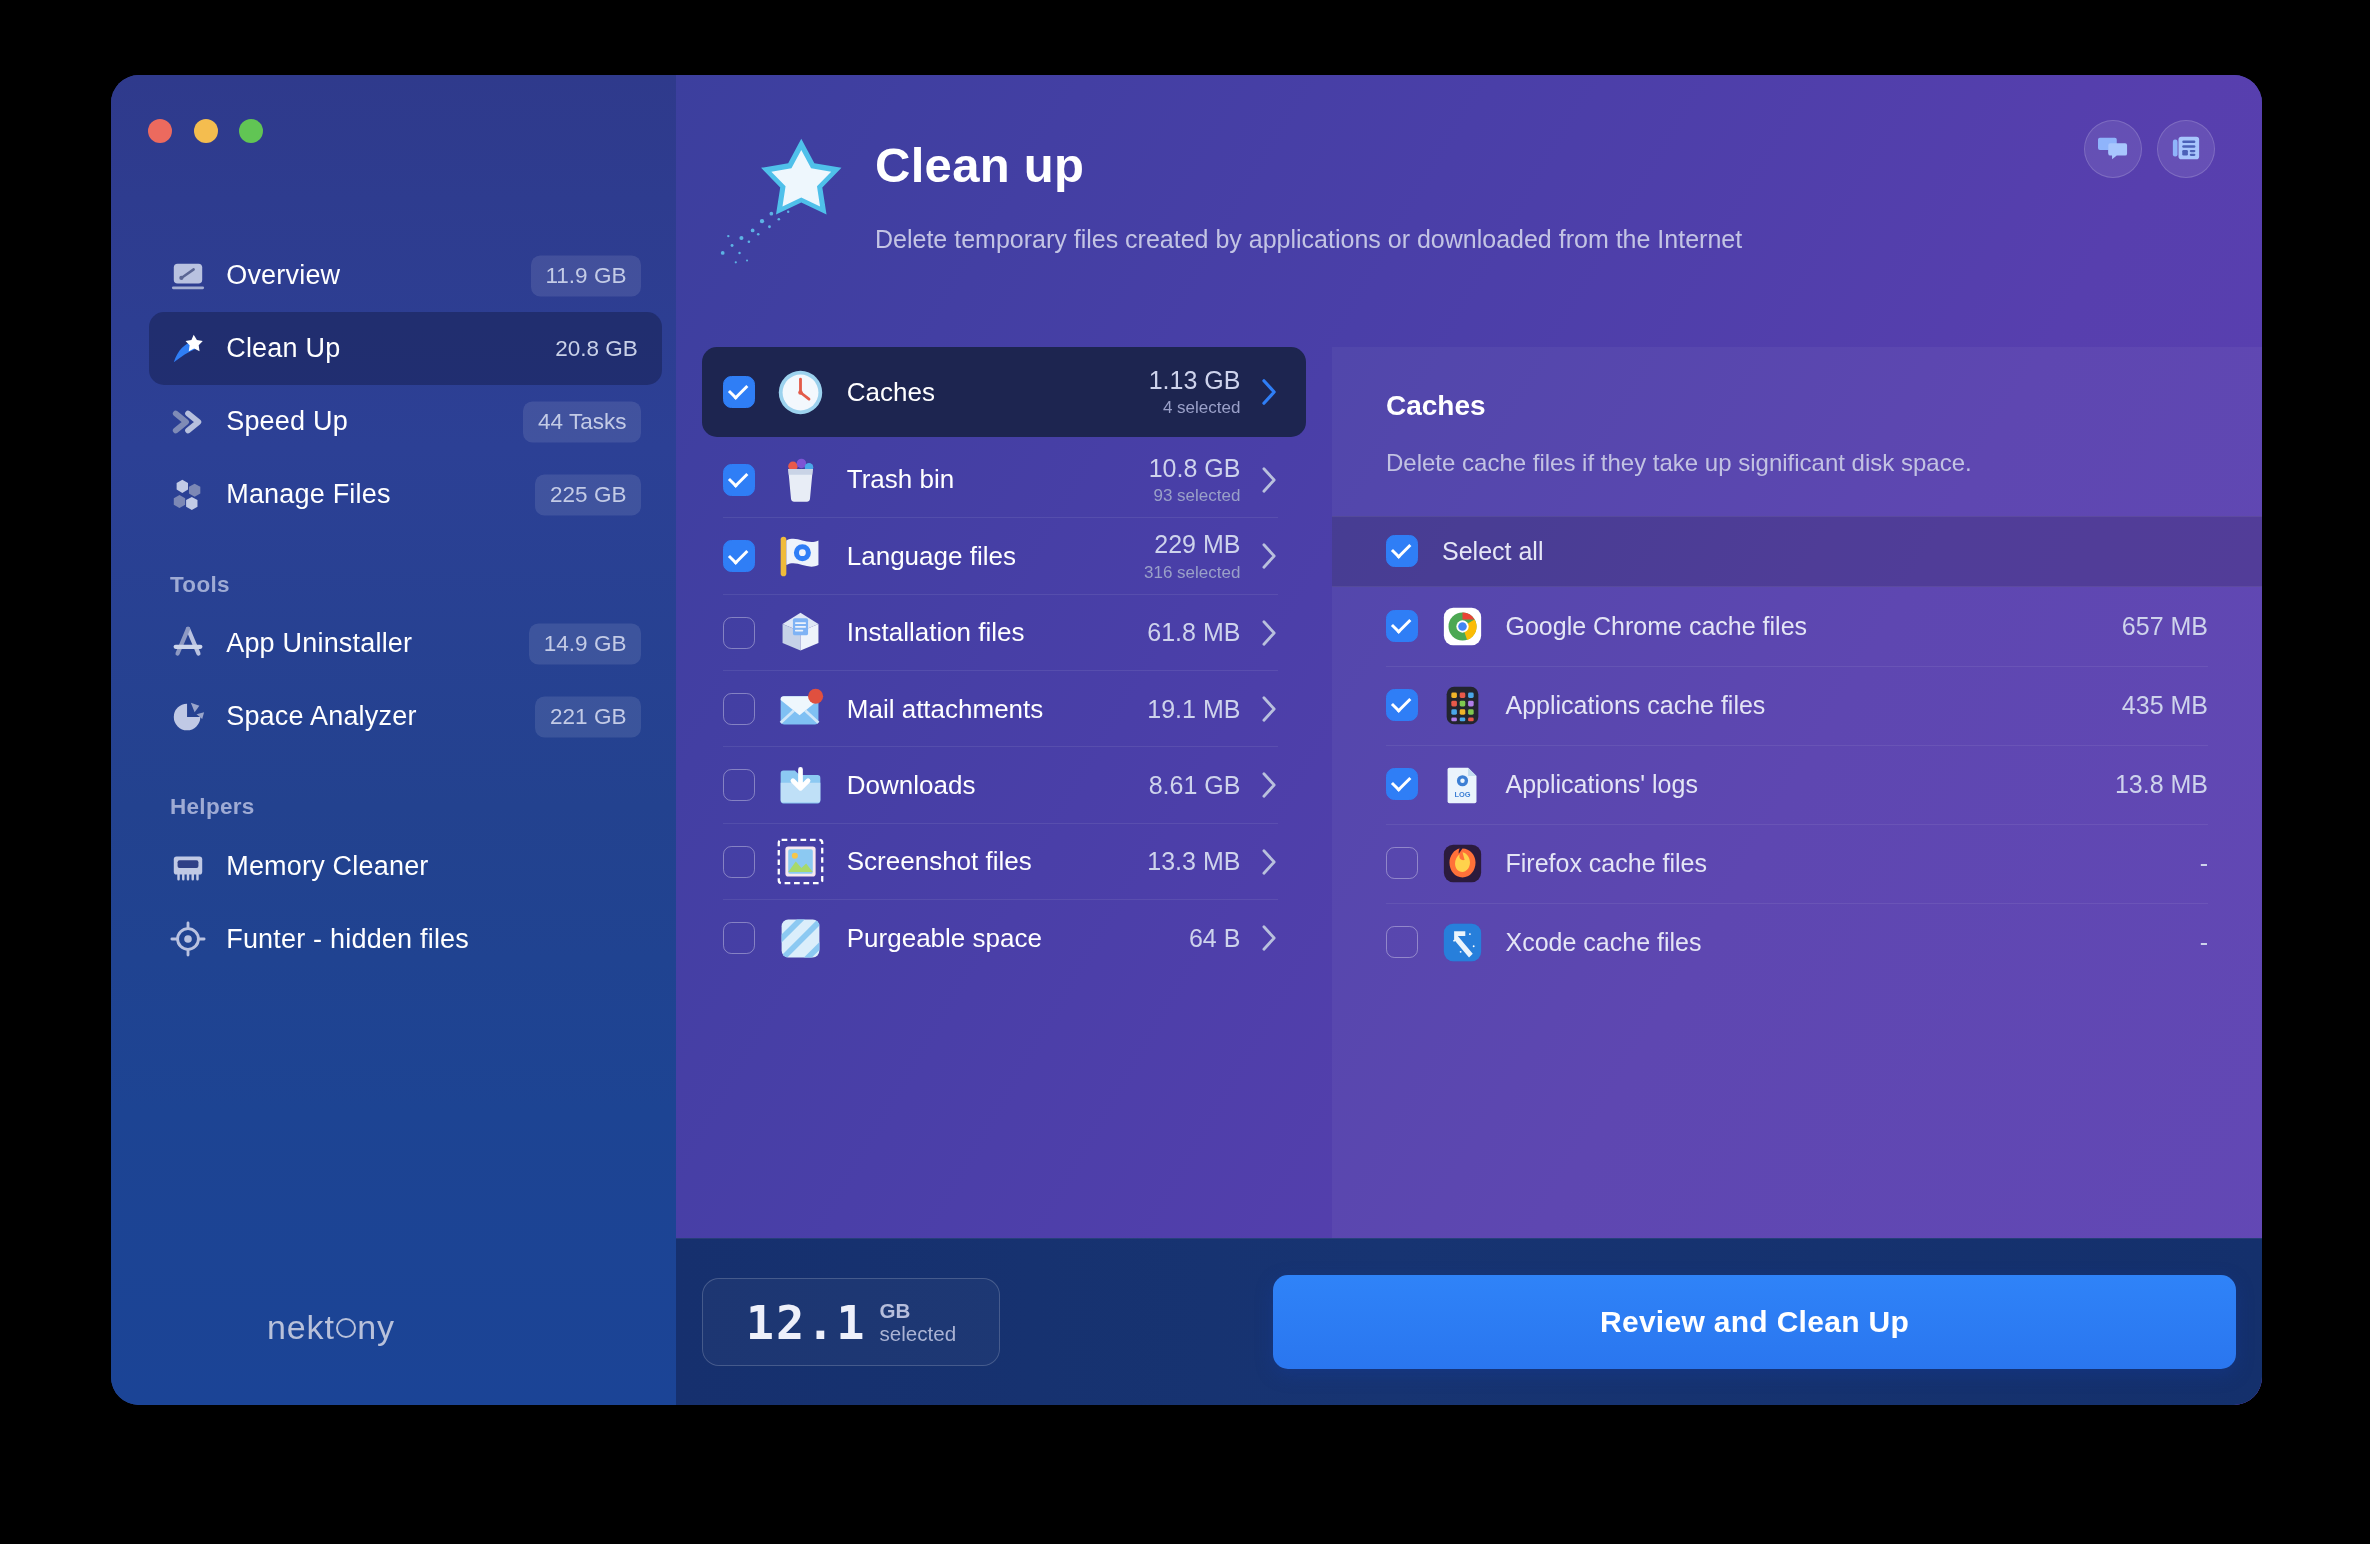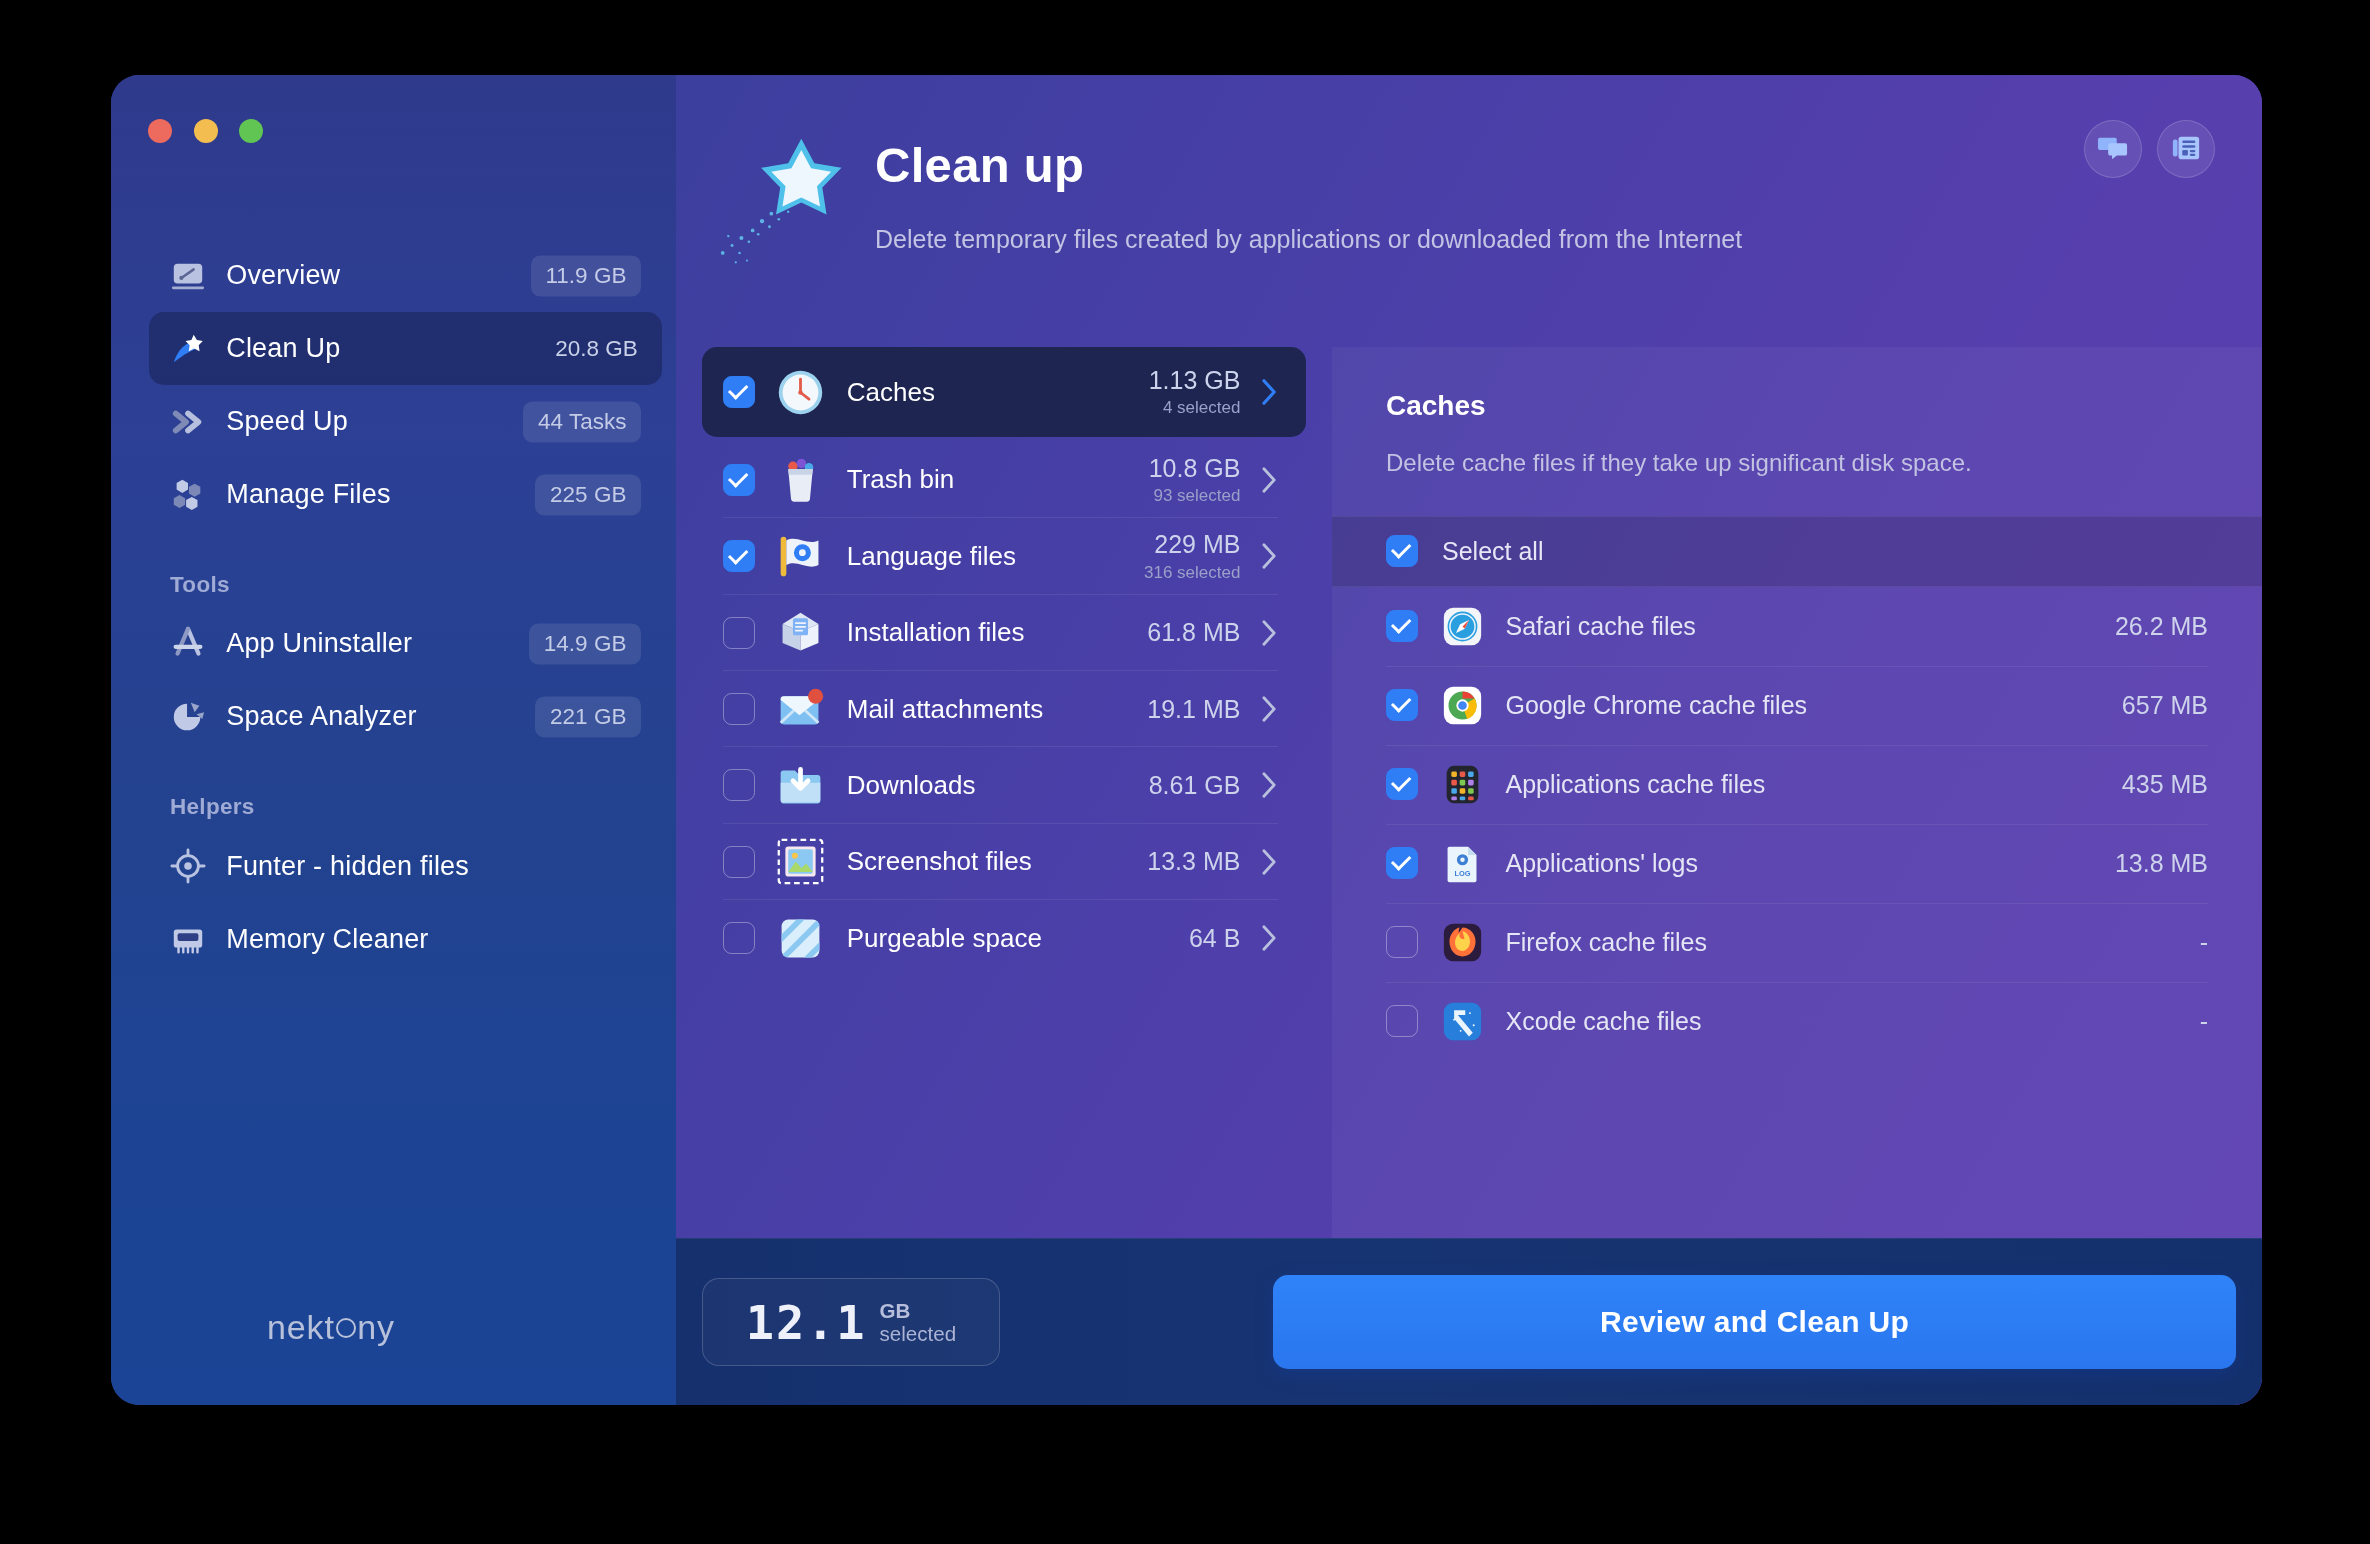--- a/index.html
+++ b/index.html
@@ -227,37 +227,37 @@
         </span>
         <span class="nav-label">Space Analyzer</span>
         <span class="nav-badge">221 GB</span>
       </div>
 
       <div class="group-title">Helpers</div>
 
       <div class="nav-item">
         <span class="nav-icon">
           <svg width="36" height="36" viewBox="0 0 38 38">
+            <rect x="4" y="9" width="30" height="19" rx="3" fill="#c0c9e5"></rect>
+            <rect x="8" y="13" width="22" height="8" rx="2" fill="#2f3f86"></rect>
+            <path d="M9 28 v5 M14 28 v5 M19 28 v5 M24 28 v5 M29 28 v5" stroke="#c0c9e5" stroke-width="2.6" stroke-linecap="round"></path>
+          </svg>
+        </span>
+        <span class="nav-label">Memory Cleaner</span>
+      </div>
+
+      <div class="nav-item">
+        <span class="nav-icon">
+          <svg width="36" height="36" viewBox="0 0 38 38">
             <circle cx="19" cy="19" r="11" fill="none" stroke="#b9c2e0" stroke-width="3"></circle>
             <circle cx="19" cy="19" r="4" fill="#b9c2e0"></circle>
             <path d="M19 2 V8 M19 30 V36 M2 19 H8 M30 19 H36" stroke="#b9c2e0" stroke-width="3" stroke-linecap="round"></path>
           </svg>
         </span>
         <span class="nav-label">Funter - hidden files</span>
-      </div>
-
-      <div class="nav-item">
-        <span class="nav-icon">
-          <svg width="36" height="36" viewBox="0 0 38 38">
-            <rect x="4" y="9" width="30" height="19" rx="3" fill="#c0c9e5"></rect>
-            <rect x="8" y="13" width="22" height="8" rx="2" fill="#2f3f86"></rect>
-            <path d="M9 28 v5 M14 28 v5 M19 28 v5 M24 28 v5 M29 28 v5" stroke="#c0c9e5" stroke-width="2.6" stroke-linecap="round"></path>
-          </svg>
-        </span>
-        <span class="nav-label">Memory Cleaner</span>
       </div>
 
     </div>
 
     <div class="brand">
       <span>nekt</span>
         <span class="o-ring"></span>
         <span>ny</span>
     </div>
   </div>
@@ -511,34 +511,20 @@
         <div class="detail-title">Caches</div>
         <div class="detail-desc">
           <div>Delete cache files if they take up significant disk space.</div>
         </div>
 
         <div class="selall">
           <span class="cbox on"></span>
           <span class="lbl">Select all</span>
         </div>
 
-        <div class="file-row">
-          <span class="cbox on"></span>
-          <span class="file-ico">
-            <svg width="41" height="41" viewBox="0 0 44 44">
-              <rect x="2" y="2" width="40" height="40" rx="10" fill="#f3f5f8"></rect>
-              <circle cx="22" cy="22" r="16" fill="#2a9fe0"></circle>
-              <circle cx="22" cy="22" r="13.5" fill="none" stroke="#e9f3fb" stroke-width="1.6"></circle>
-              <path d="M29 15 L24.5 24.5 L15 29 L19.5 19.5Z" fill="#ffffff"></path>
-              <path d="M29 15 L24.5 24.5 L22 22Z" fill="#e8503f"></path>
-            </svg>
-          </span>
-          <span class="file-name">Safari cache files</span>
-          <span class="file-size">26.2 MB</span>
-        </div>
 
         <div class="file-row">
           <span class="cbox on"></span>
           <span class="file-ico">
             <svg width="41" height="41" viewBox="0 0 44 44">
               <rect x="2" y="2" width="40" height="40" rx="10" fill="#ffffff"></rect>
               <circle cx="22" cy="22" r="15" fill="#4ca853"></circle>
               <path d="M22 7 A15 15 0 0 1 35 14.5 L22 14.5Z" fill="#ea4335"></path>
               <path d="M35 14.5 A15 15 0 0 1 27 36.5 L22 22Z" fill="#fbbc05"></path>
               <path d="M22 7 A15 15 0 0 0 9.5 29 L22 22Z" fill="#ea4335" opacity=".0"></path>

